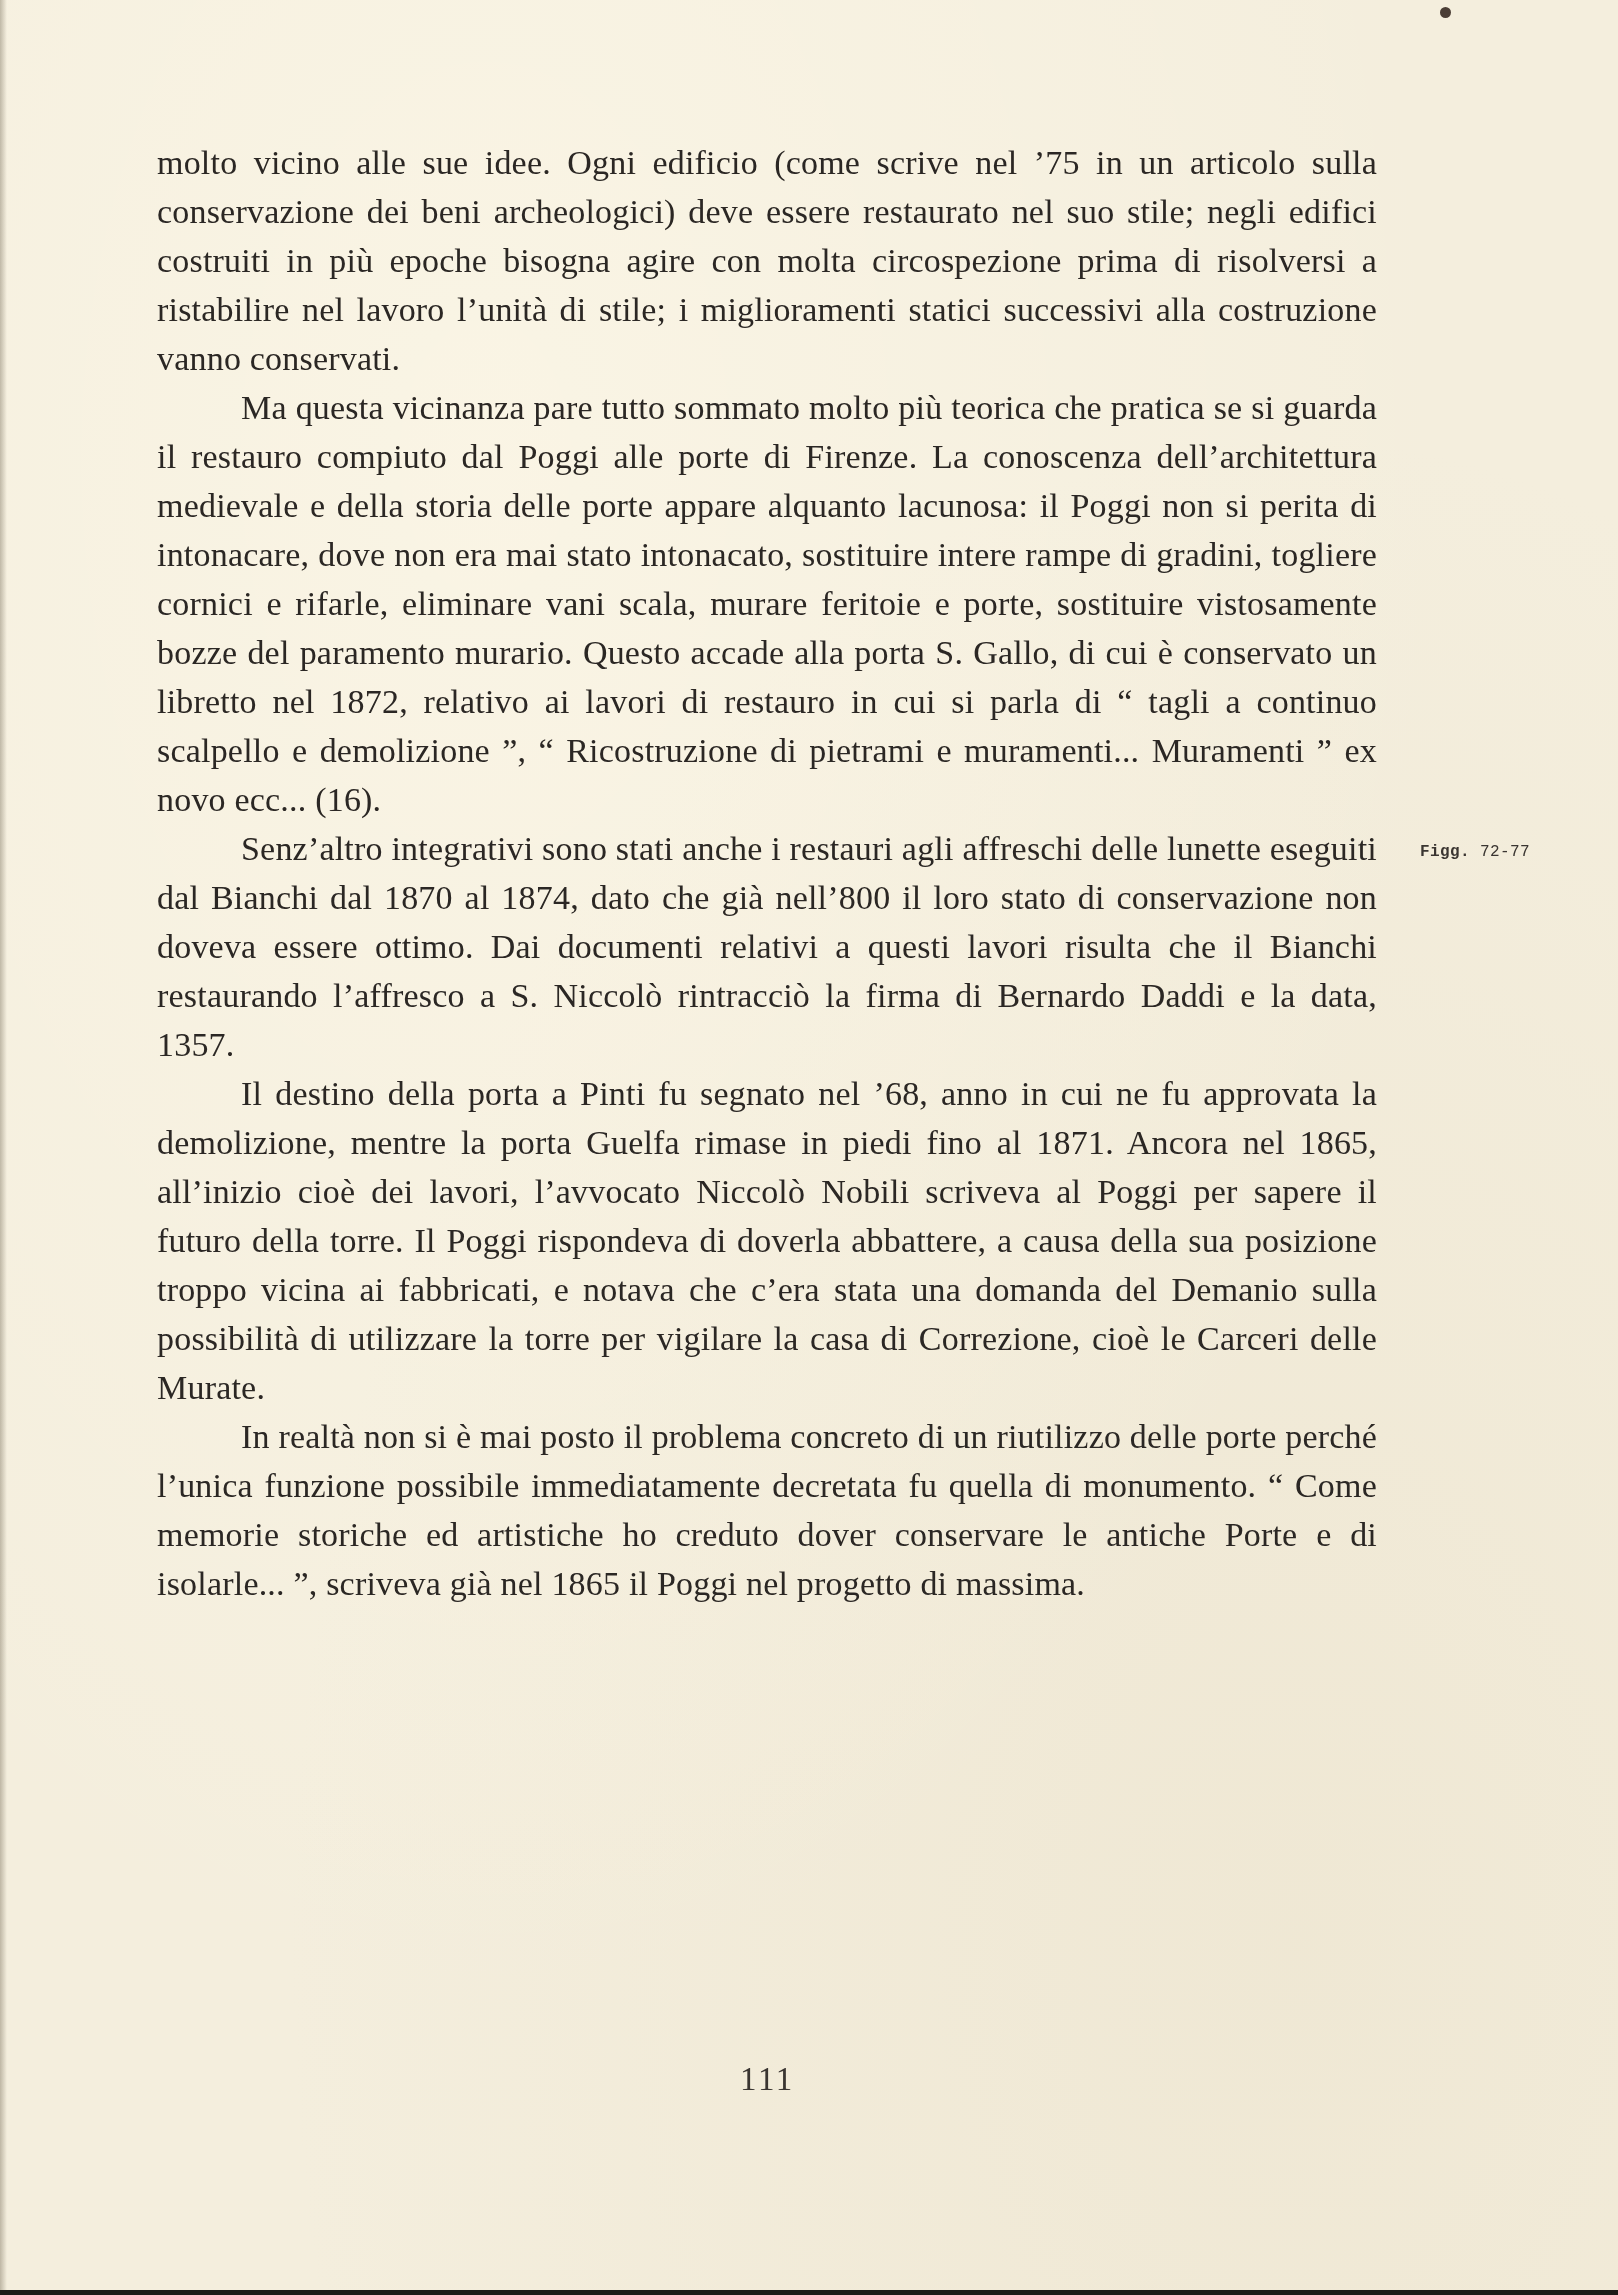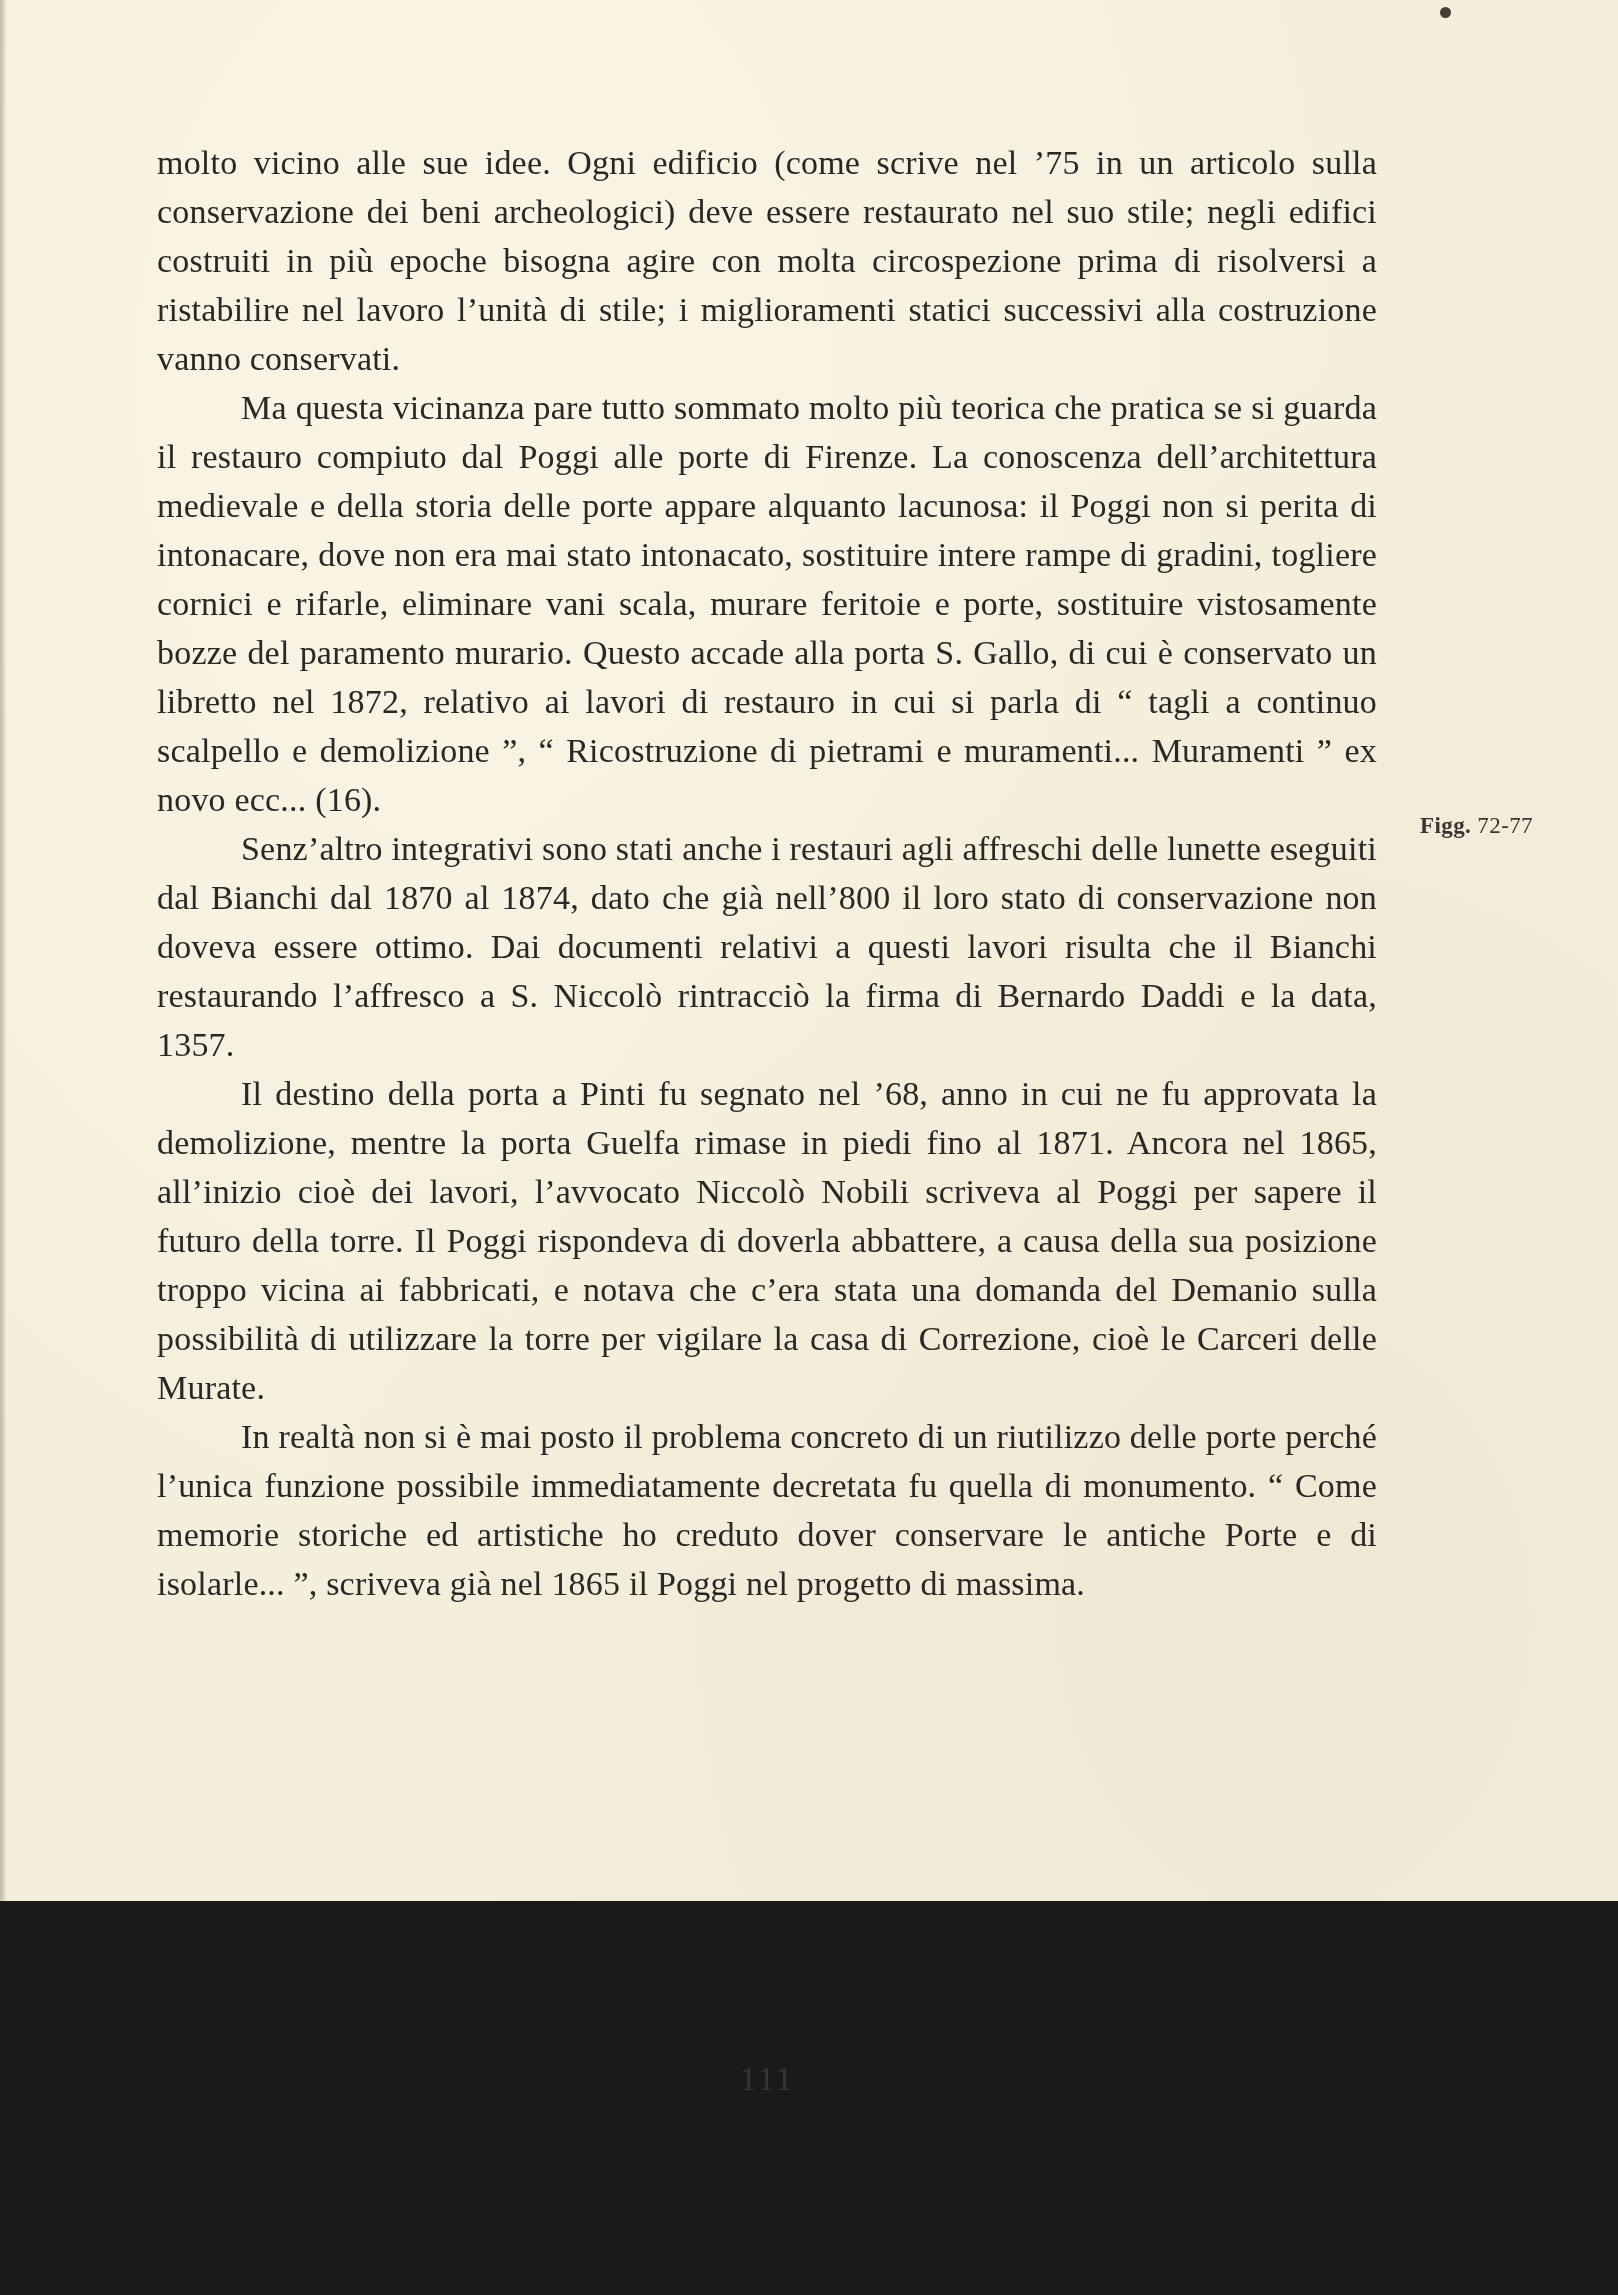--- a/index.html
+++ b/index.html
@@ -11,21 +11,21 @@
     height: 2295px;
     background: #1c1a18;
     position: relative;
     overflow: hidden;
   }
   .page {
     position: absolute;
     left: 0;
     top: 0;
     width: 1618px;
-    height: 1901px;
+    height: 2290px;
     background: #f4eedd;
     background-image:
       radial-gradient(ellipse at 30% 20%, rgba(255,250,235,0.55), rgba(0,0,0,0) 60%),
       radial-gradient(ellipse at 80% 85%, rgba(230,220,195,0.35), rgba(0,0,0,0) 55%);
     border-bottom-left-radius: 0 0;
   }
   .page::before {
     content: "";
     position: absolute;
     left: 0; top: 0; bottom: 0;
@@ -59,23 +59,23 @@
   }
   .text-block p.indent {
     text-indent: 84px;
   }
   .text-block p.noindent {
     text-indent: 0;
   }
   .margin-note {
     position: absolute;
     left: 1420px;
-    top: 813px;
-    font-family: Liberation Serif, serif;
-    font-size: 23px;
+    top: 843px;
+    font-family: Liberation Mono, monospace;
+    font-size: 16px;
     color: #3a3531;
     letter-spacing: 0.4px;
   }
   .margin-note .figg {
     font-weight: bold;
   }
   .page-number {
     position: absolute;
     left: 740px;
     top: 2061px;

